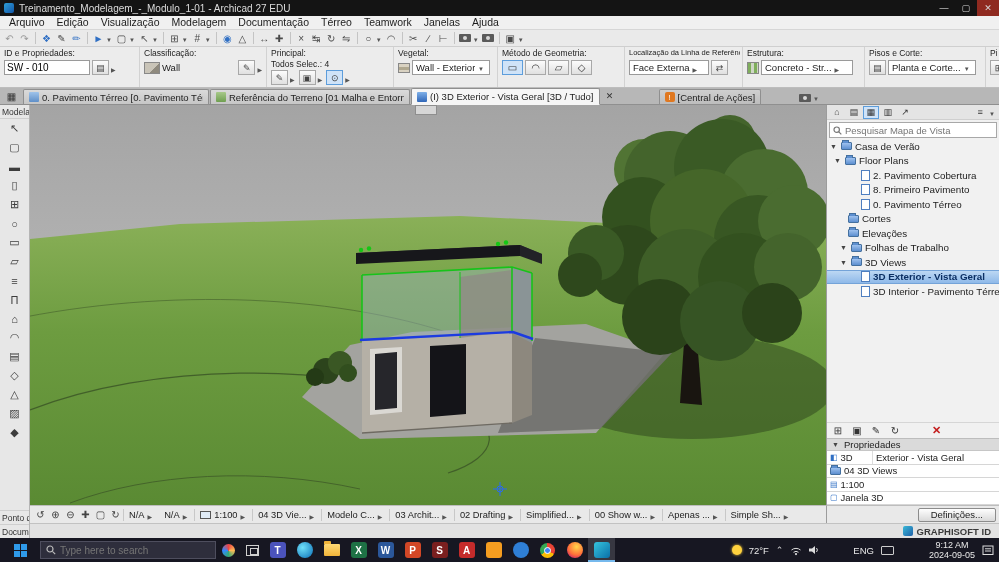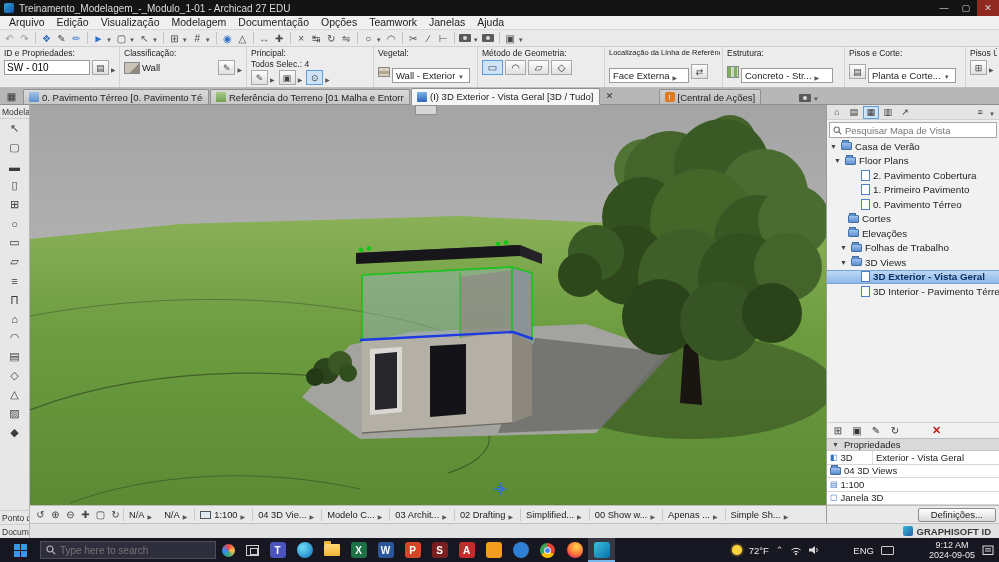--- a/index.html
+++ b/index.html
@@ -28,21 +28,21 @@
 .cam{width:12px;height:8px;background:#5a5a5a;border-radius:1px;position:relative;}
 .cam::after{content:"";position:absolute;left:4px;top:2px;width:4px;height:4px;border-radius:50%;background:#d8d8d8;}
 
 
 .infobox{position:absolute;top:47px;left:0;width:100%;height:41px;background:#ececec;border-bottom:1px solid #bdbdbd;display:flex;}
 .ib{border-right:1px solid #d2d2d2;padding:1px 2px 1px 4px;overflow:hidden;flex:none;}
 .ib-label{font-size:8.5px;color:#222;white-space:nowrap;height:10px;overflow:hidden;}
 .ib-row{display:flex;align-items:center;gap:2px;margin-top:2px;}
 .ib-input{width:86px;height:15px;border:1px solid #9a9a9a;background:#fff;font:10px "Liberation Sans",sans-serif;padding:0 2px;}
 .ib-btn{min-width:17px;height:15px;border:1px solid #a8a8a8;background:linear-gradient(#fcfcfc,#e0e0e0);display:inline-flex;align-items:center;justify-content:center;font-size:9px;color:#444;}
-.ib-sel{height:15px;border:1px solid #9a9a9a;background:#fff;display:inline-flex;align-items:center;font-size:9.5px;padding:0 3px;gap:3px;white-space:nowrap;overflow:hidden;margin-top:8px;}
+.ib-sel{height:15px;border:1px solid #9a9a9a;background:#fff;display:inline-flex;align-items:center;font-size:9.5px;padding:0 3px;gap:3px;white-space:nowrap;overflow:hidden;}
 .ib-sel .lbl{overflow:hidden;white-space:nowrap;}
 .geo-btn{width:21px;height:15px;border:1px solid #a8a8a8;background:linear-gradient(#fcfcfc,#e0e0e0);display:inline-flex;align-items:center;justify-content:center;font-size:10px;color:#333;}
 .geo-btn.active{background:#cfe3f8;border-color:#5d9ddb;}
 .small-txt{font-size:8.5px;color:#222;margin-top:1px;white-space:nowrap;}
 .struct-ic{width:12px;height:12px;background:linear-gradient(90deg,#7fae5c 0 3px,#cfd6c6 3px 6px,#7fae5c 6px 9px,#cfd6c6 9px 12px);border:1px solid #888;flex:none;}
 .layers-ic{width:12px;height:10px;background:linear-gradient(#d9d2c2 0 3px,#b0a890 3px 6px,#d9d2c2 6px 10px);border:1px solid #888;flex:none;}
 .cls-ic{width:16px;height:12px;background:linear-gradient(135deg,#c9c4b8 60%,#8f8a7e 60%);border:1px solid #888;flex:none;}
 
 
 .tabbar{position:absolute;top:88px;left:0;width:100%;height:17px;background:#b7b7b7;border-bottom:1px solid #8f8f8f;display:flex;align-items:flex-end;padding-left:3px;}
@@ -143,21 +143,21 @@
     <span class="winbtn">▢</span>
     <span class="winbtn close">✕</span>
   </div>
 
   <div class="menubar">
     <span class="menu-item">Arquivo</span>
     <span class="menu-item">Edição</span>
     <span class="menu-item">Visualização</span>
     <span class="menu-item">Modelagem</span>
     <span class="menu-item">Documentação</span>
-    <span class="menu-item">Opções</span>
+    <span class="menu-item">Térreo</span>
     <span class="menu-item">Teamwork</span>
     <span class="menu-item">Janelas</span>
     <span class="menu-item">Ajuda</span>
   </div>
 
   <div class="toolbar">
     <span class="ti gray">↶</span>
     <span class="ti gray">↷</span>
     <span class="tsep"></span>
     <span class="ti blue">❖</span>
@@ -201,21 +201,21 @@
       <span class="dd">▼</span>
     <span class="ti">
         <span class="cam"></span>
       </span>
     <span class="tsep"></span>
     <span class="ti">▣</span>
       <span class="dd">▼</span>
   </div>
 
   <div class="infobox">
-    <div class="ib" style="width:120px">
+    <div class="ib" style="width:140px">
       <div class="ib-label">ID e Propriedades:</div>
       <div class="ib-row">
         <input class="ib-input" value="SW - 010" style="">
         <span class="ib-btn">▤</span>
         <span class="dd">▶</span>
       </div>
     </div>
     <div class="ib" style="width:127px">
       <div class="ib-label">Classificação:</div>
       <div class="ib-row">
@@ -457,21 +457,21 @@
         <span class="exp">▼</span>
           <span class="fic"></span>
           <span>Floor Plans</span>
       </div>
       <div class="trow" style="padding-left:34px">
         <span class="pic"></span>
           <span>2. Pavimento Cobertura</span>
       </div>
       <div class="trow" style="padding-left:34px">
         <span class="pic"></span>
-          <span>1. Primeiro Pavimento</span>
+          <span>8. Primeiro Pavimento</span>
       </div>
       <div class="trow" style="padding-left:34px">
         <span class="pic"></span>
           <span>0. Pavimento Térreo</span>
       </div>
       <div class="trow" style="padding-left:21px">
         <span class="fic"></span>
           <span>Cortes</span>
       </div>
       <div class="trow" style="padding-left:21px">

